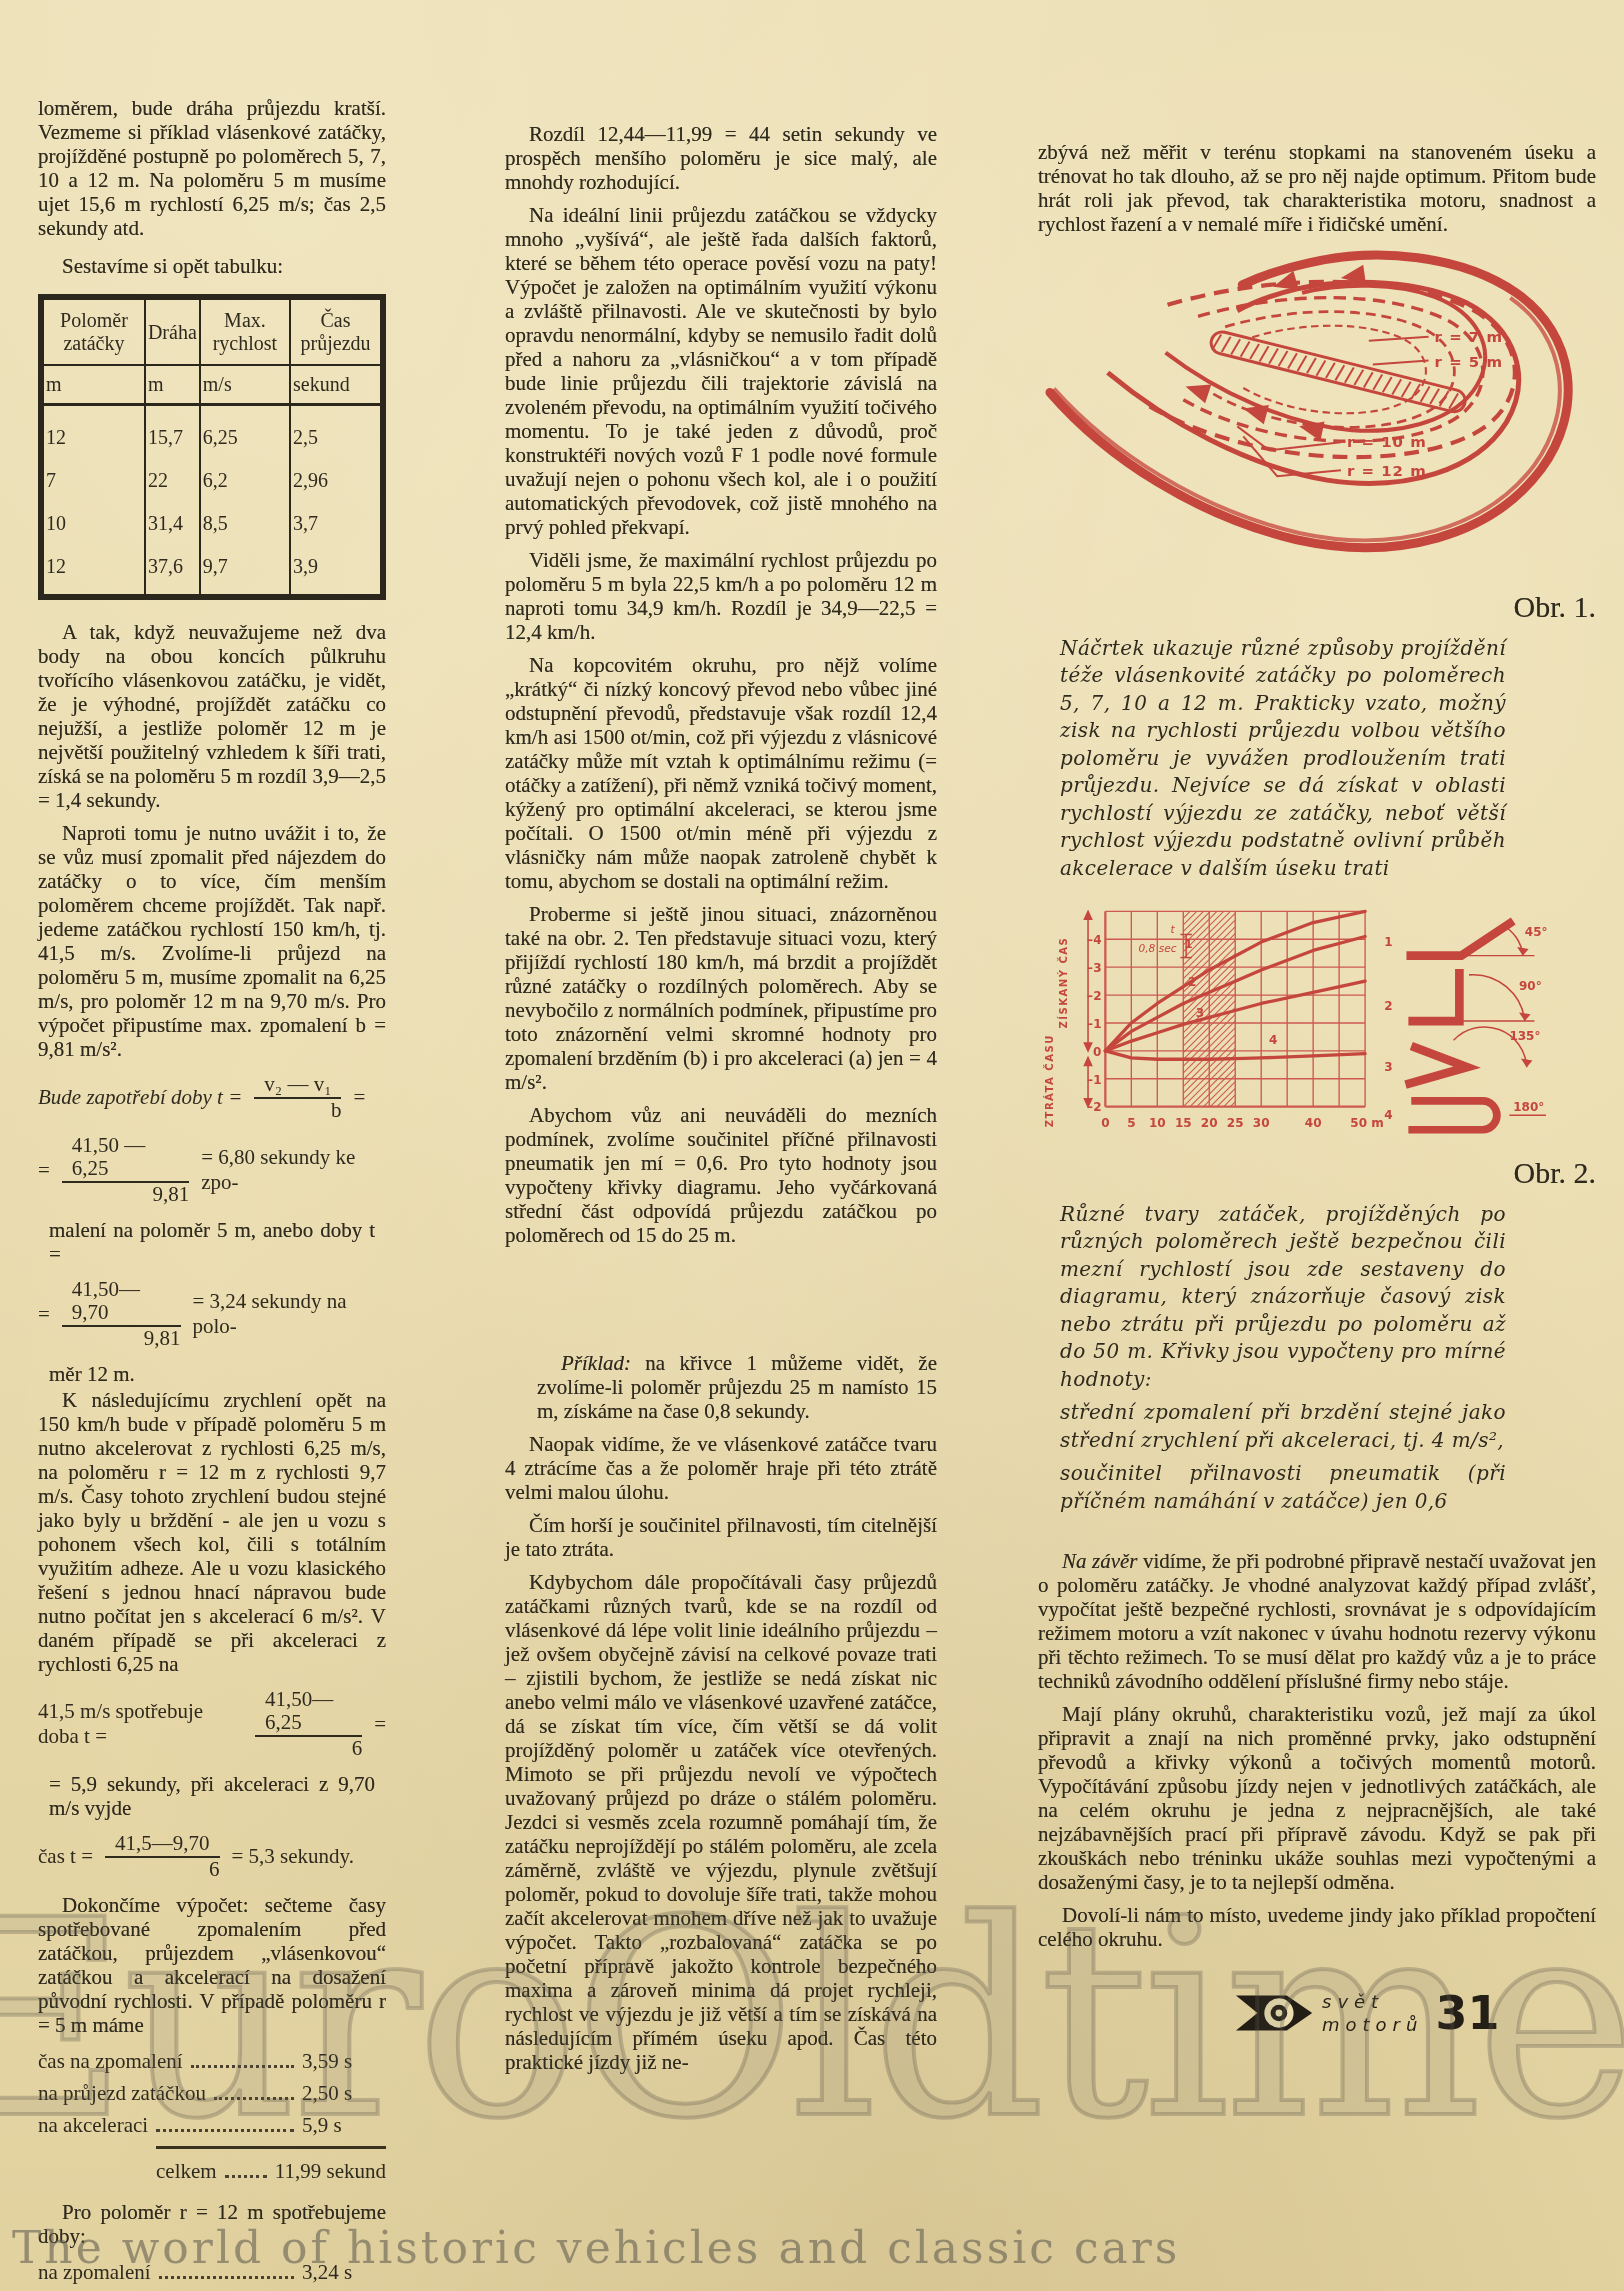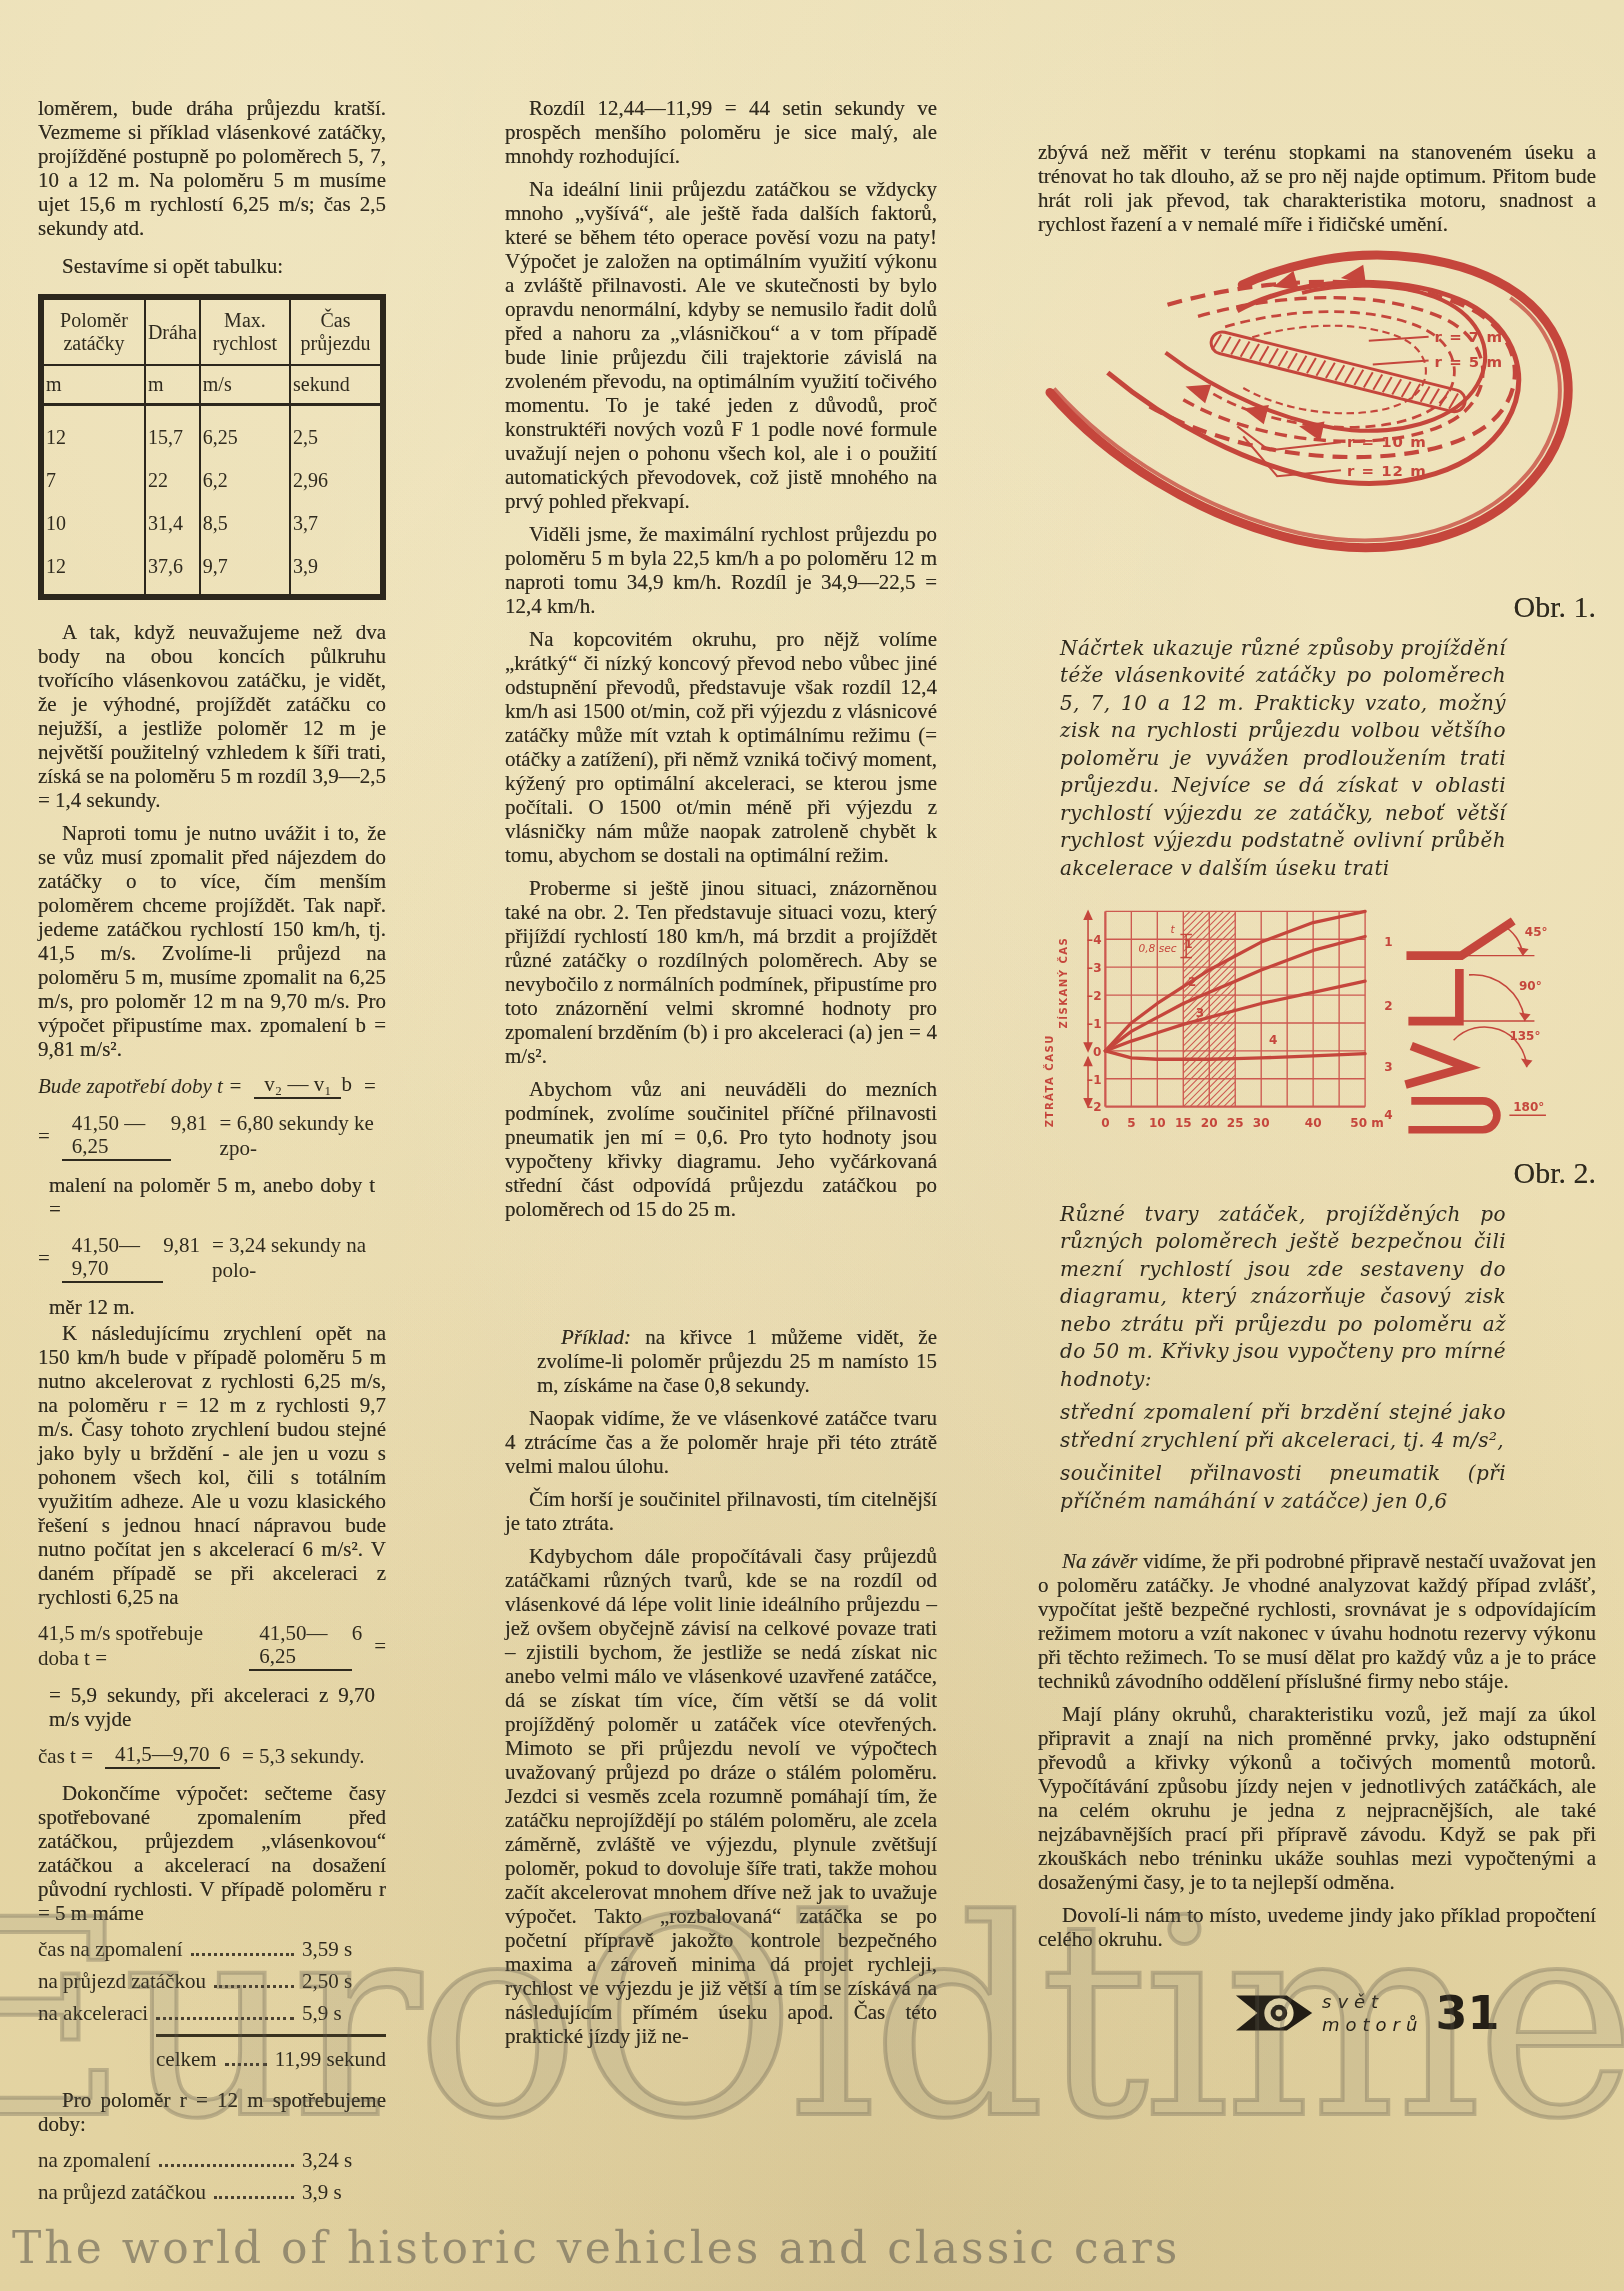--- a/index.html
+++ b/index.html
@@ -26,21 +26,21 @@
     font-size:20px;}
   .data-table th,.data-table td{border-left:2px solid #2c271d;font-weight:normal;}
   .data-table th:first-child,.data-table td:first-child{border-left:none;}
   .data-table thead tr:first-child th{padding:9px 2px;line-height:23px;border-bottom:2px solid #2c271d;}
   .data-table thead tr.units td{padding:7px 2px;border-bottom:3px solid #2c271d;}
   .data-table tbody td{padding:10px 2px;}
   .data-table tbody tr:first-child td{padding-top:20px;}
   .data-table tbody tr:last-child td{padding-bottom:16px;}
   
   .formula{display:flex;align-items:center;gap:12px;margin:12px 0;font-size:21px;}
-  .frac{display:inline-flex;flex-direction:row;align-items:flex-start;line-height:23px;}
+  .frac{display:inline-flex;flex-direction:column;align-items:flex-end;line-height:23px;}
   .frac .num{border-bottom:2px solid #2f2a1e;padding:0 10px 1px;}
   .fvar{font-style:italic;}
   
   .sum-row,.sum-total{display:flex;align-items:baseline;font-size:21px;line-height:30px;margin:2px 0;}
   .leader{flex:1;border-bottom:3px dotted #4a4130;margin:0 8px 6px;min-width:30px;}
   .sv{min-width:84px;text-align:left;}
   .sum-total{margin-left:118px;border-top:3px solid #39321f;padding-top:7px;margin-top:6px;margin-bottom:14px;}
   .gap-before{margin-top:104px;margin-left:32px;}
   
   .fig-label{font-size:30px;margin:16px 0 16px 20px;text-align:right;text-indent:0;}
@@ -202,21 +202,21 @@
       </div>
     <div class="sum-row">
         <span>na průjezd zatáčkou</span>
         <span class="leader"></span>
         <span class="sv">3,9 s</span>
       </div>
 
   </div>
 
   <div class="col col-mid">
-    <p class="body-p" style="">Rozdíl 12,44—11,99 = 44 setin sekundy ve prospěch menšího poloměru je sice malý, ale mnohdy rozhodující.</p>
+    <p class="body-p" style="margin-top:26px">Rozdíl 12,44—11,99 = 44 setin sekundy ve prospěch menšího poloměru je sice malý, ale mnohdy rozhodující.</p>
     <p class="body-p">Na ideální linii průjezdu zatáčkou se vždycky mnoho „vyšívá“, ale ještě řada dalších faktorů, které se během této operace pověsí vozu na paty! Výpočet je založen na optimálním využití výkonu a zvláště přilnavosti. Ale ve skutečnosti by bylo opravdu nenormální, kdyby se nemusilo řadit dolů před a nahoru za „vlásničkou“ a v tom případě bude linie průjezdu čili trajektorie závislá na zvoleném převodu, na optimálním využití točivého momentu. To je také jeden z důvodů, proč konstruktéři nových vozů F 1 podle nové formule uvažují nejen o pohonu všech kol, ale i o použití automatických převodovek, což jistě mnohého na prvý pohled překvapí.</p>
     <p class="body-p">Viděli jsme, že maximální rychlost průjezdu po poloměru 5 m byla 22,5 km/h a po poloměru 12 m naproti tomu 34,9 km/h. Rozdíl je 34,9—22,5 = 12,4 km/h.</p>
     <p class="body-p">Na kopcovitém okruhu, pro nějž volíme „krátký“ či nízký koncový převod nebo vůbec jiné odstupnění převodů, představuje však rozdíl 12,4 km/h asi 1500 ot/min, což při výjezdu z vlásnicové zatáčky může mít vztah k optimálnímu režimu (= otáčky a zatížení), při němž vzniká točivý moment, kýžený pro optimální akceleraci, se kterou jsme počítali. O 1500 ot/min méně při výjezdu z vlásničky nám může naopak zatroleně chybět k tomu, abychom se dostali na optimální režim.</p>
     <p class="body-p">Proberme si ještě jinou situaci, znázorněnou také na obr. 2. Ten představuje situaci vozu, který přijíždí rychlostí 180 km/h, má brzdit a projíždět různé zatáčky o rozdílných poloměrech. Aby se nevybočilo z normálních podmínek, připustíme pro toto znázornění velmi skromné hodnoty pro zpomalení brzděním (b) i pro akceleraci (a) jen = 4 m/s².</p>
     <p class="body-p">Abychom vůz ani neuváděli do mezních podmínek, zvolíme součinitel příčné přilnavosti pneumatik jen mí = 0,6. Pro tyto hodnoty jsou vypočteny křivky diagramu. Jeho vyčárkovaná střední část odpovídá průjezdu zatáčkou po poloměrech od 15 do 25 m.</p>
     <p class="body-p gap-before"><span class="lead-it">Příklad:</span> <span>na křivce 1 můžeme vidět, že zvolíme-li poloměr průjezdu 25 m namísto 15 m, získáme na čase 0,8 sekundy.</span></p>
     <p class="body-p">Naopak vidíme, že ve vlásenkové zatáčce tvaru 4 ztrácíme čas a že poloměr hraje při této ztrátě velmi malou úlohu.</p>
     <p class="body-p">Čím horší je součinitel přilnavosti, tím citelnější je tato ztráta.</p>
     <p class="body-p">Kdybychom dále propočítávali časy průjezdů zatáčkami různých tvarů, kde se na rozdíl od vlásenkové dá lépe volit linie ideálního průjezdu – jež ovšem obyčejně závisí na celkové povaze trati – zjistili bychom, že jestliže se nedá získat nic anebo velmi málo ve vlásenkové uzavřené zatáčce, dá se získat tím více, čím větší se dá volit projížděný poloměr u zatáček více otevřených. Mimoto se při průjezdu nevolí ve výpočtech uvažovaný průjezd po dráze o stálém poloměru. Jezdci si vesměs zcela rozumně pomáhají tím, že zatáčku neprojíždějí po stálém poloměru, ale zcela záměrně, zvláště ve výjezdu, plynule zvětšují poloměr, pokud to dovoluje šíře trati, takže mohou začít akcelerovat mnohem dříve než jak to uvažuje výpočet. Takto „rozbalovaná“ zatáčka se po početní přípravě jakožto kontrole bezpečného maxima a zároveň minima dá projet rychleji, rychlost ve výjezdu je již větší a tím se získává na následujícím přímém úseku apod. Čas této praktické jízdy již ne-</p>
   </div>

